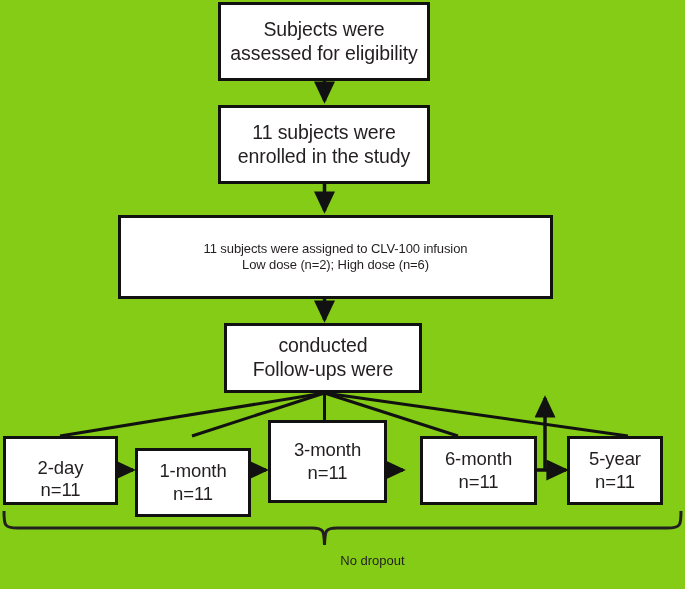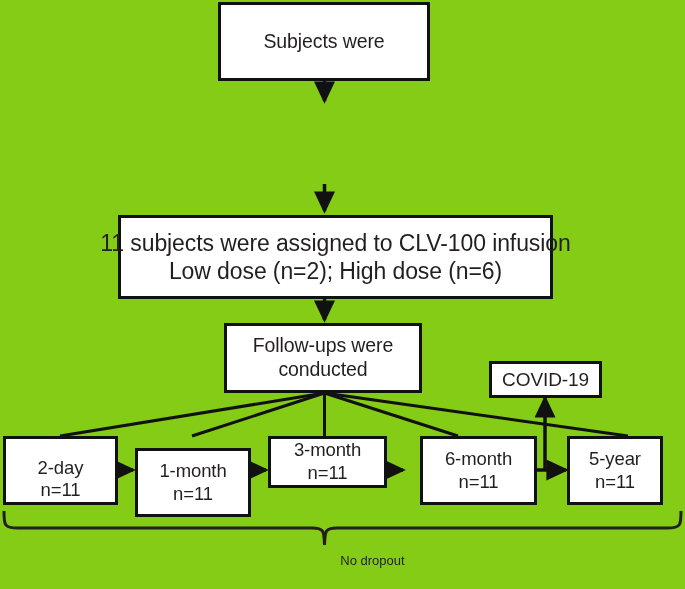--- a/index.html
+++ b/index.html
@@ -40,21 +40,21 @@
     text-align: center;
     color: #231f20;
     line-height: 1.22;
     letter-spacing: -0.1px;
   }
   .node .line {
     display: block;
     white-space: nowrap;
   }
   .big-node { font-size: 19.5px; }
-  .mid-node { font-size: 23px; }
+  .mid-node { font-size: 13px; }
   .small-node { font-size: 18.5px; }
   .covid-node { font-size: 19px; }
   .caption {
     position: absolute;
     font-size: 13px;
     color: #231f20;
     text-align: center;
     width: 100%;
     left: 16px;
   }
@@ -95,48 +95,50 @@
              C4,525 4,528 18,528
              L312,528
              C324,528 324,531 324.5,545
              C325,531 325,528 337,528
              L667,528
              C681,528 681,525 681,511"></path>
   </svg>
 
   <div class="node big-node" style="left:218px; top:2px; width:212px; height:79px;">
     <span class="line">Subjects were</span>
+    <span class="line">assessed for eligibility</span>
   </div>
 
+  <div class="node big-node" style="left:218px; top:105px; width:212px; height:79px;">
+    <span class="line">11 subjects were</span>
+    <span class="line">enrolled in the study</span>
+  </div>
 
   <div class="node mid-node" style="left:118px; top:215px; width:435px; height:84px;">
     <span class="line">11 subjects were assigned to CLV-100 infusion</span>
     <span class="line">Low dose (n=2); High dose (n=6)</span>
   </div>
 
   <div class="node big-node" style="left:224px; top:323px; width:198px; height:70px;">
+    <span class="line">conducted</span>
     <span class="line">Follow-ups were</span>
-    <span class="line">conducted</span>
   </div>
 
-  <div class="node covid-node" style="left:489px; top:361px; width:113px; height:37px;">
-    <span class="line">COVID-19</span>
-  </div>
 
   <div class="node small-node" style="left:3px; top:436px; width:115px; height:69px;justify-content:flex-end;">
     <span class="line">2-day</span>
     <span class="line">n=11</span>
   </div>
 
   <div class="node small-node" style="left:135px; top:436px; width:116px; height:69px;margin-top:12px;">
     <span class="line">1-month</span>
     <span class="line">n=11</span>
   </div>
 
-  <div class="node small-node" style="left:268px; top:436px; width:119px; height:52px;">
+  <div class="node small-node" style="left:268px; top:420px; width:119px; height:83px;">
     <span class="line">3-month</span>
     <span class="line">n=11</span>
   </div>
 
   <div class="node small-node" style="left:420px; top:436px; width:117px; height:69px;">
     <span class="line">6-month</span>
     <span class="line">n=11</span>
   </div>
 
   <div class="node small-node" style="left:567px; top:436px; width:96px; height:69px;">

